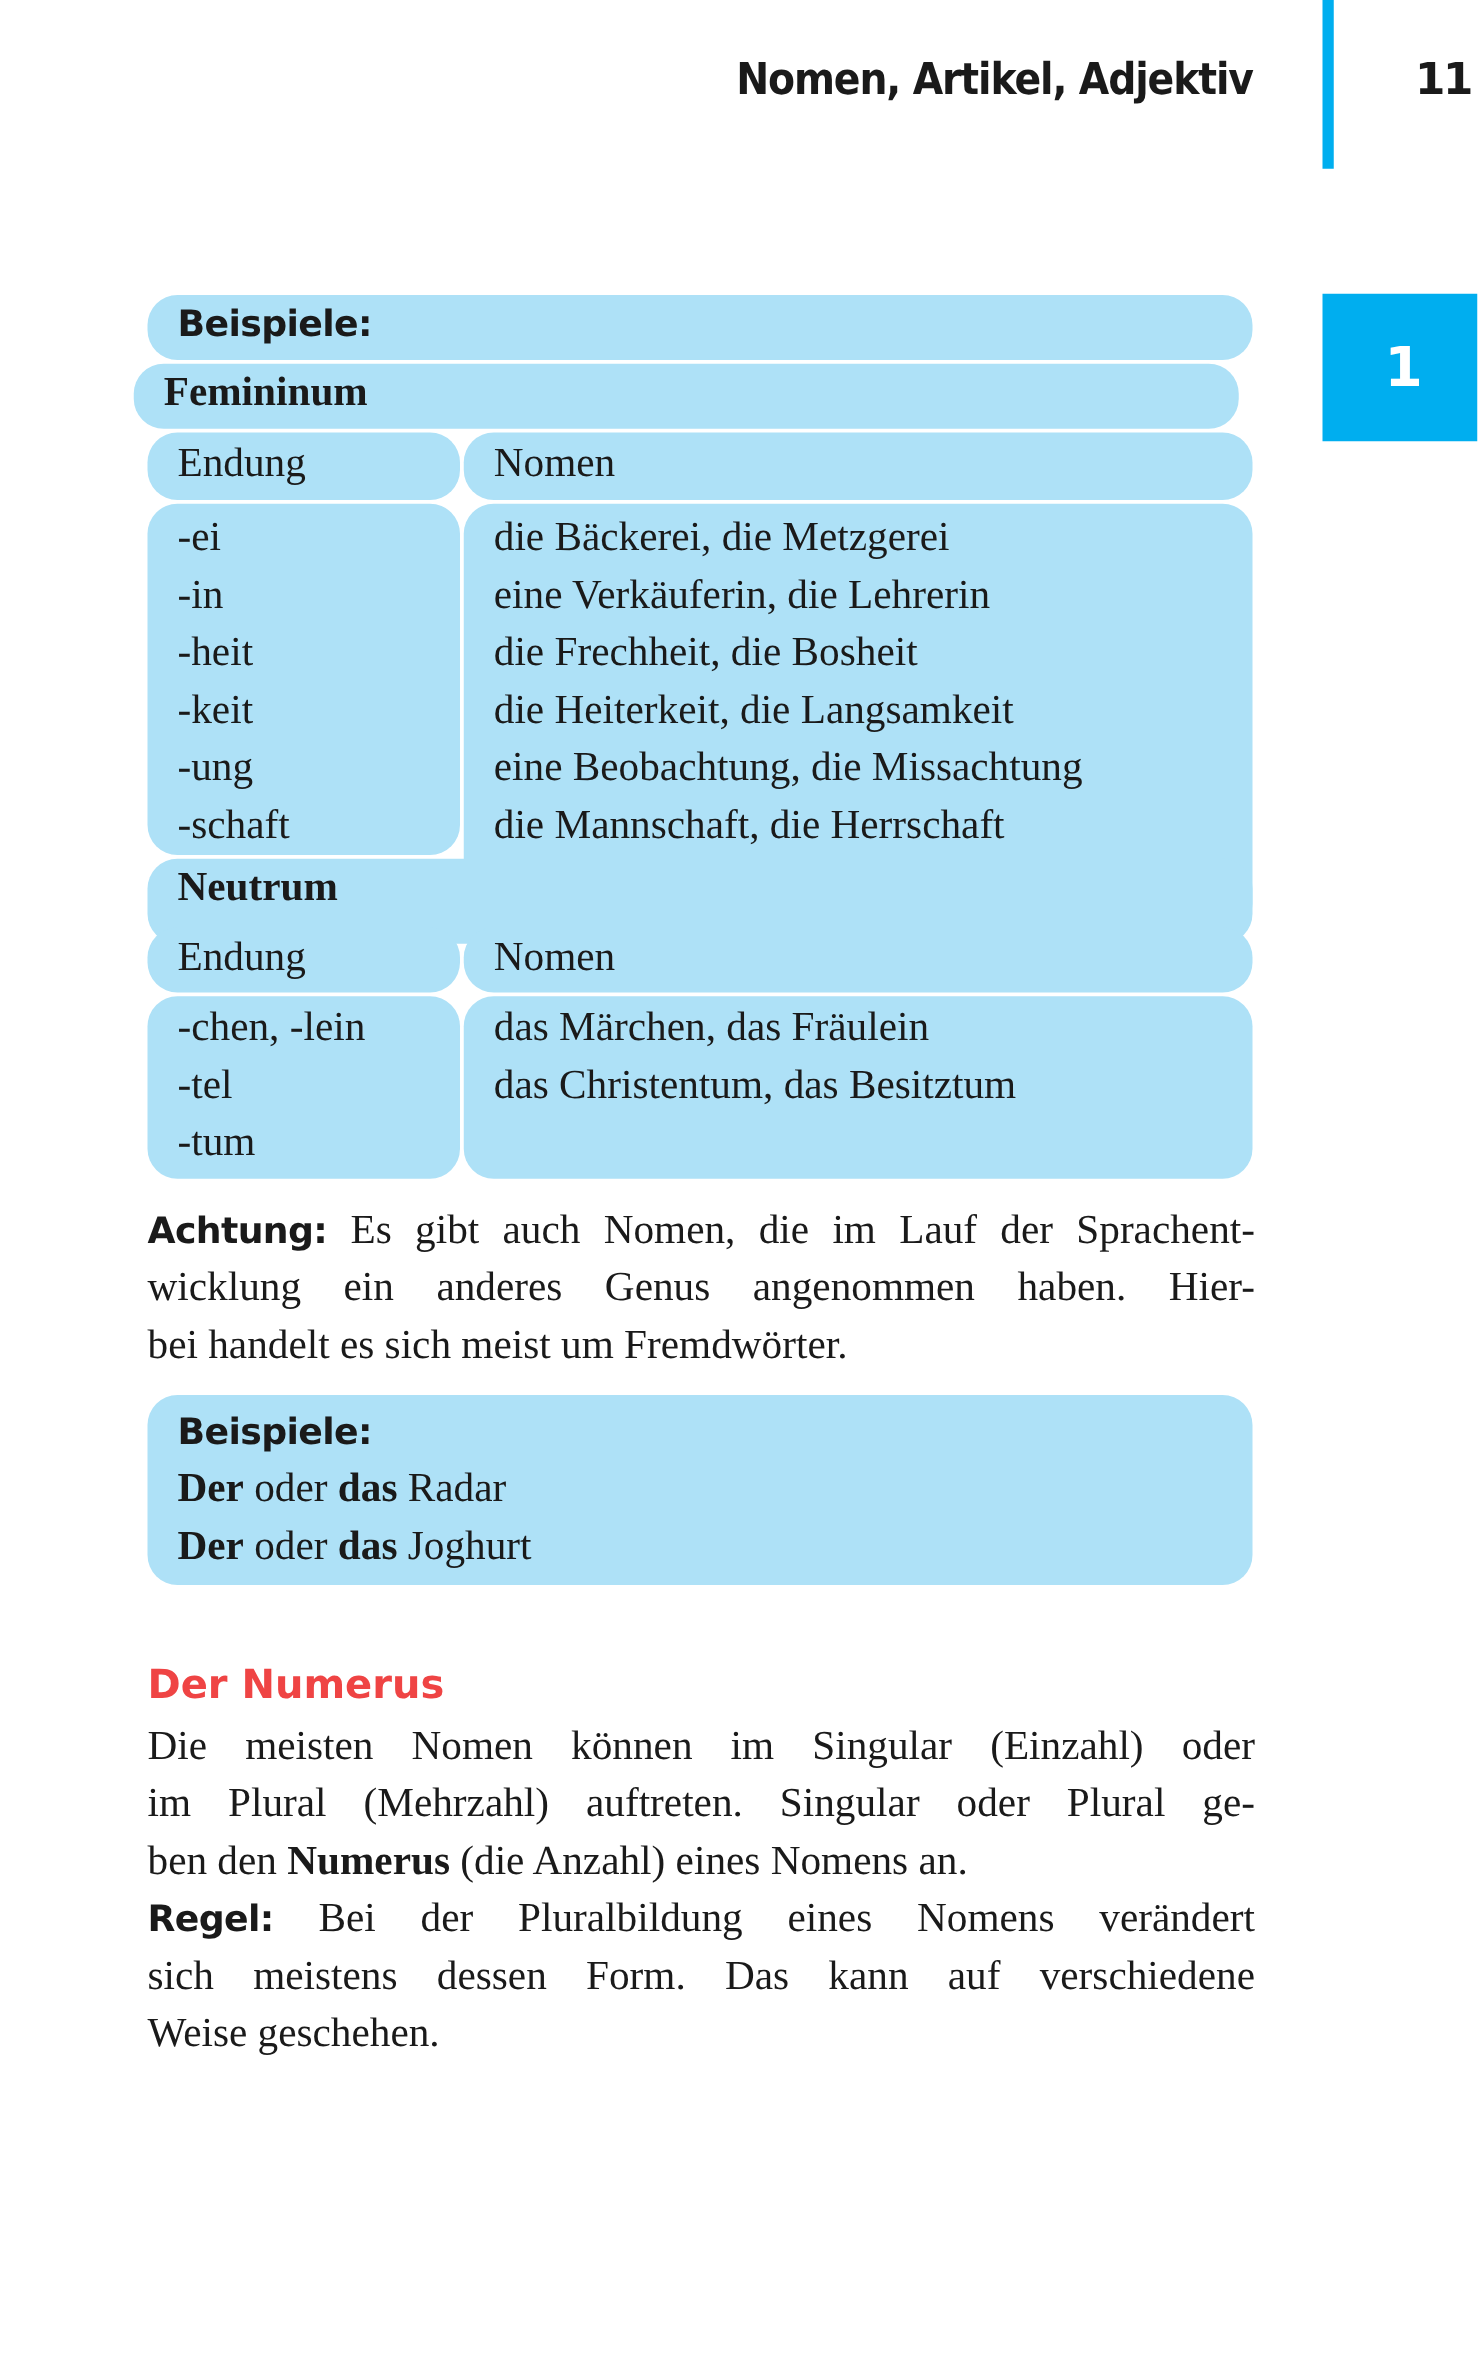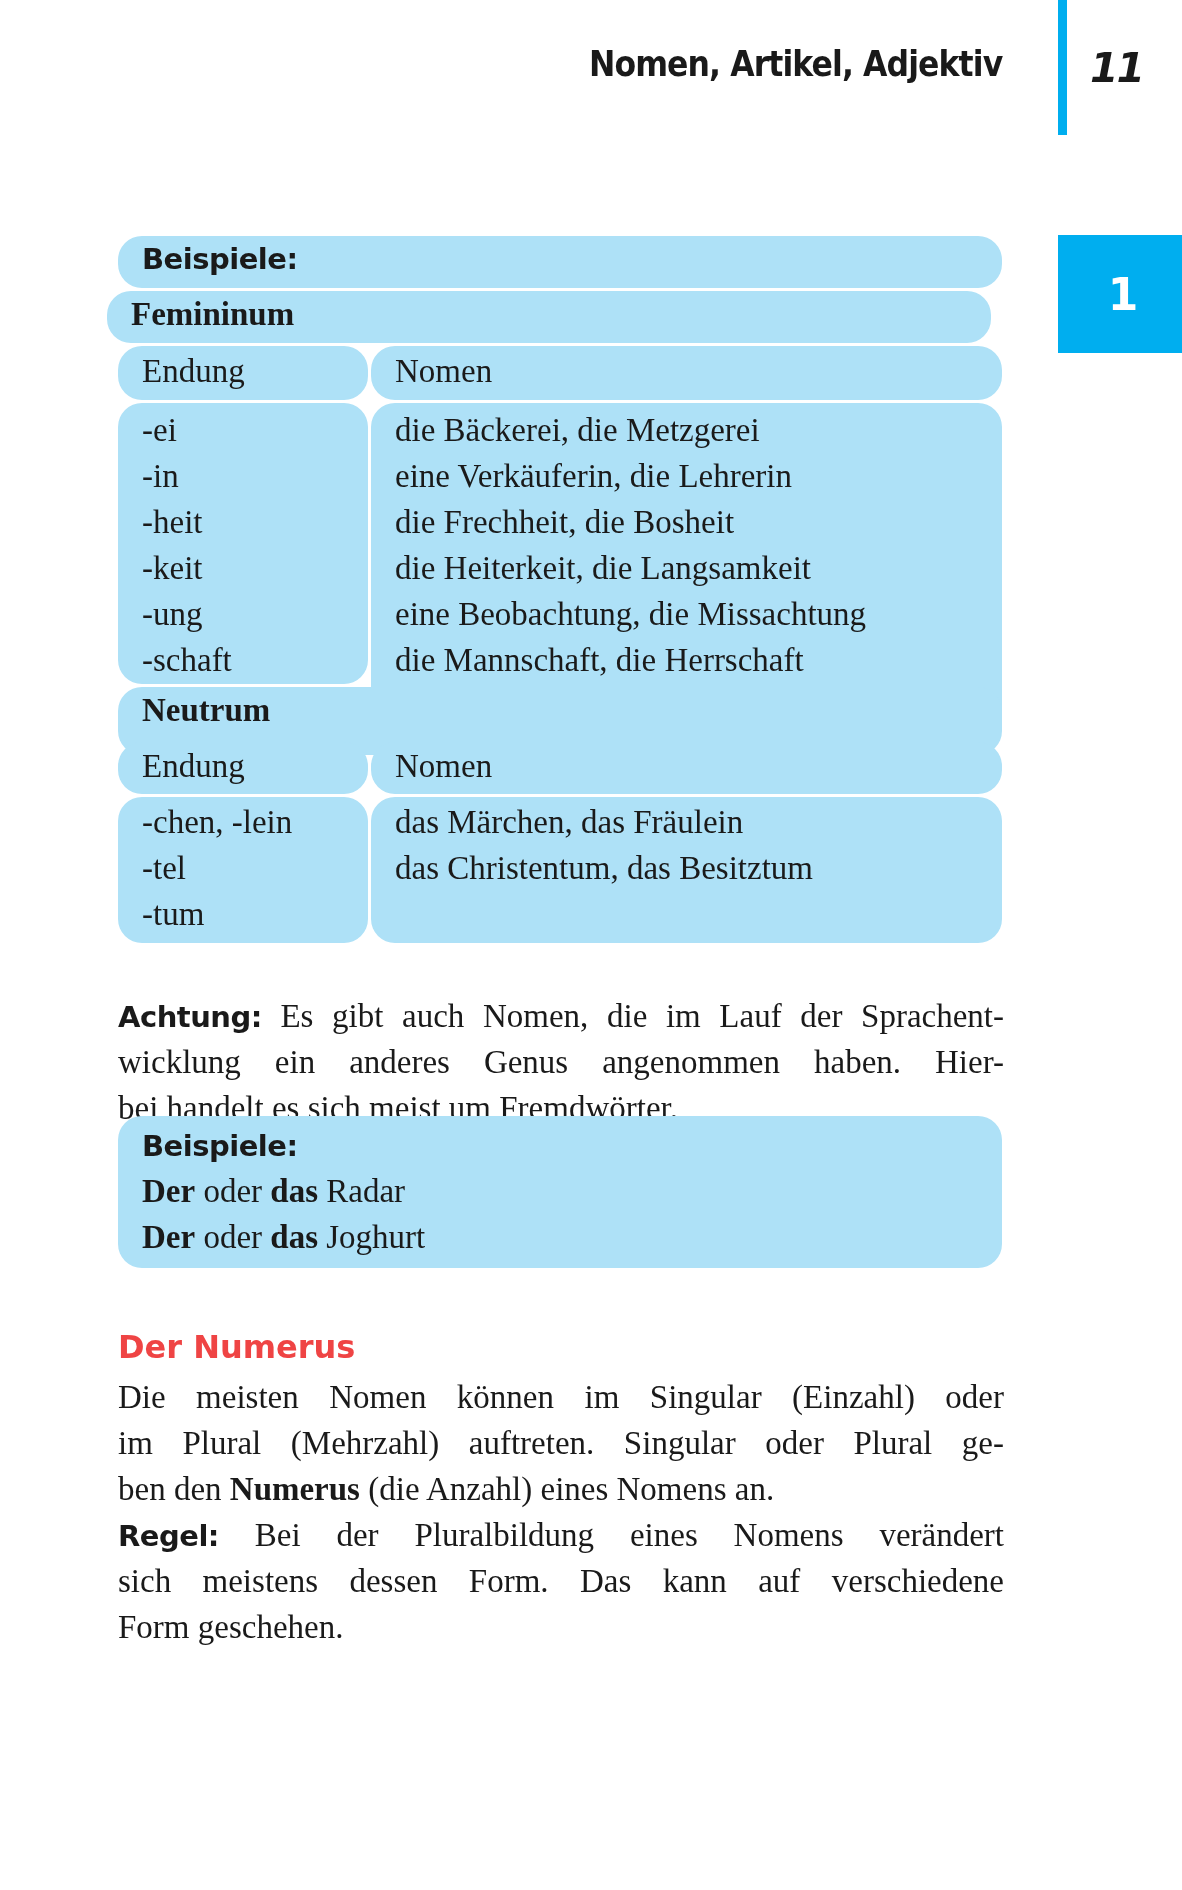--- a/index.html
+++ b/index.html
@@ -1,21 +1,21 @@
 <!DOCTYPE html>
 <html><head>
 <meta charset="utf-8">
 <style>
   html,body{margin:0;padding:0;background:#fff;}
   body{width:1182px;height:1890px;position:relative;overflow:hidden;color:#1a1a1a;}
   .sans{font-family:"DejaVu Sans","Liberation Sans",sans-serif;}
   .serif{font-family:"Liberation Serif","DejaVu Serif",serif;}
   .hdr-title{position:absolute;right:180px;top:44px;font-size:35px;font-weight:bold;letter-spacing:-1px;transform:scaleX(0.9);transform-origin:right center;}
   .hdr-bar{position:absolute;left:1058px;top:0;width:9px;height:135px;background:#00aeef;}
-  .hdr-page{position:absolute;left:1090px;top:44px;font-size:41px;font-weight:bold;letter-spacing:-2px;font-style:italic;}
+  .hdr-page{position:absolute;left:1132px;top:44px;font-size:35px;font-weight:bold;letter-spacing:-2px;}
   .tab{position:absolute;left:1058px;top:235px;width:124px;height:118px;background:#00aeef;color:#fff;font-size:44px;font-weight:bold;display:flex;align-items:center;justify-content:center;padding-left:6px;box-sizing:border-box;}
   .cell{position:absolute;background:#aee1f7;box-sizing:border-box;font-size:33px;border-radius:24px;}
   .cell .t{position:absolute;left:24px;}
   .lines div{height:46px;line-height:46px;white-space:nowrap;}
   .bold-sans{font-family:"DejaVu Sans","Liberation Sans",sans-serif;font-weight:bold;font-size:29px;letter-spacing:-0.5px;}
   .para{position:absolute;left:118px;width:886px;font-size:33px;line-height:46px;}
   .para .ln{display:block;text-align:justify;text-align-last:justify;white-space:nowrap;height:46px;}
   .para .ln.last{text-align-last:left;}
   .section-h{position:absolute;left:118px;top:1328px;font-size:32px;font-weight:bold;color:#ef4444;}
 </style>
@@ -77,35 +77,35 @@
     </div>
   </div>
   <div class="cell serif" style="left:371px;top:797px;width:631px;height:146px;">
     <div class="t lines" style="top:2px;">
       <div>das Märchen, das Fräulein</div>
       <div>das Christentum, das Besitztum</div>
     </div>
   </div>
 </div>
 
-<div class="para serif" style="top:961px;margin-top:32px;">
+<div class="para serif" style="top:961px;">
   <span class="ln"><span class="bold-sans">Achtung:</span><span> Es gibt auch Nomen, die im Lauf der Sprachent-</span></span>
   <span class="ln">wicklung ein anderes Genus angenommen haben. Hier-</span>
   <span class="ln last">bei handelt es sich meist um Fremdwörter.</span>
 </div>
 
 <div class="cell serif" style="left:118px;top:1116px;width:884px;height:152px;">
   <div class="t lines" style="top:6px;">
     <div><span class="bold-sans">Beispiele:</span></div>
     <div><b>Der</b><span style="white-space:pre"> oder </span><b>das</b><span style="white-space:pre"> Radar</span></div>
     <div><b>Der</b><span style="white-space:pre"> oder </span><b>das</b><span style="white-space:pre"> Joghurt</span></div>
   </div>
 </div>
 
 <div class="section-h sans">Der Numerus</div>
 <div class="para serif" style="top:1374px;">
   <span class="ln">Die meisten Nomen können im Singular (Einzahl) oder</span>
   <span class="ln">im Plural (Mehrzahl) auftreten. Singular oder Plural ge-</span>
   <span class="ln last"><span style="white-space:pre">ben den </span><b>Numerus</b><span style="white-space:pre"> (die Anzahl) eines Nomens an.</span></span>
   <span class="ln"><span class="bold-sans">Regel:</span><span> Bei der Pluralbildung eines Nomens verändert</span></span>
   <span class="ln">sich meistens dessen Form. Das kann auf verschiedene</span>
-  <span class="ln last">Form geschehen.</span>
+  <span class="ln last">Weise geschehen.</span>
 </div>
 
 </body></html>

